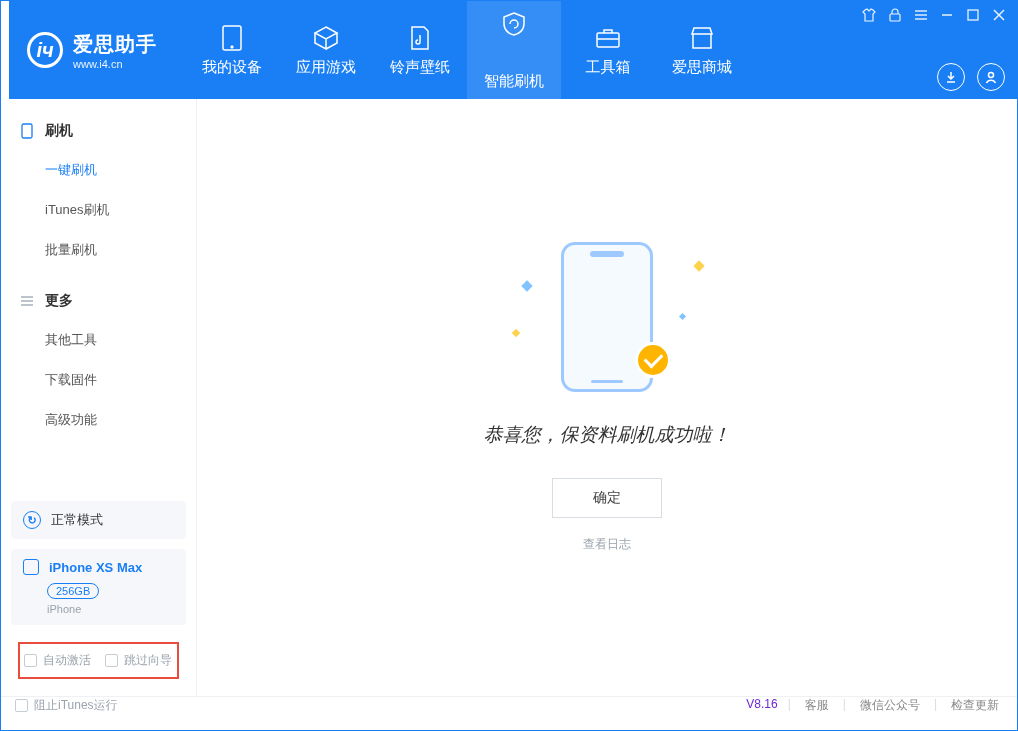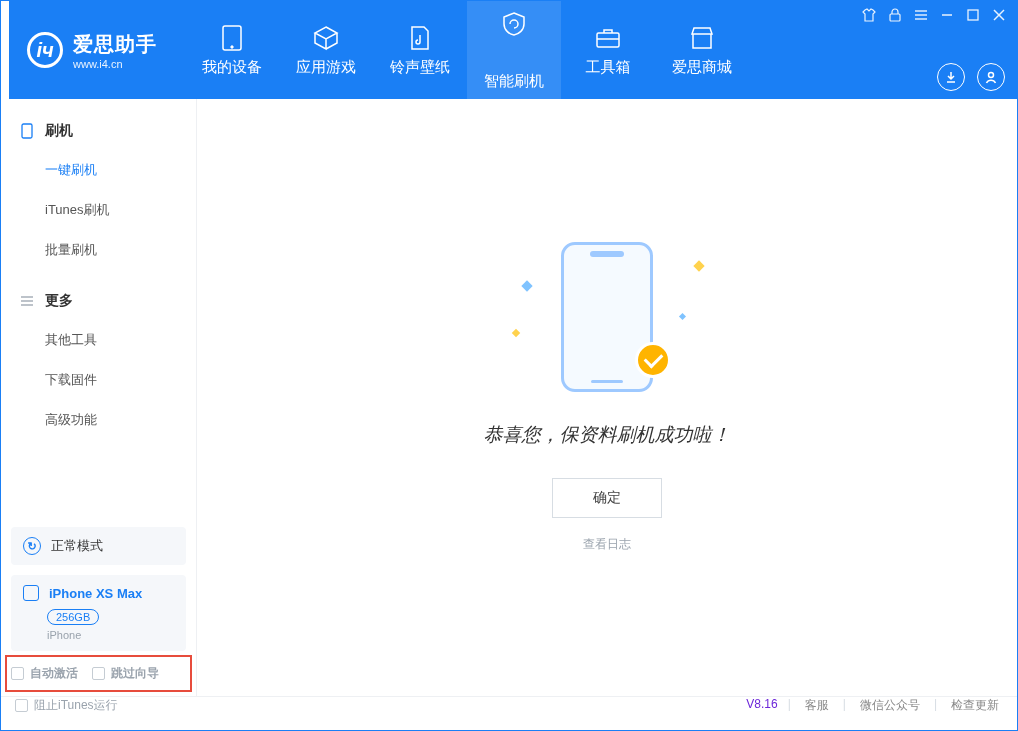--- a/index.html
+++ b/index.html
@@ -38,21 +38,21 @@
 .device-blocks { padding: 0 10px; }
 .dev-card { background: #f5f7fa; border-radius: 4px; padding: 10px 12px; margin-bottom: 10px; display: flex; align-items: center; }
 .dev-card .dico { width: 18px; height: 18px; border: 1.5px solid #1a7ff5; border-radius: 50%; margin-right: 10px; display: flex; align-items: center; justify-content: center; color: #1a7ff5; font-size: 11px; font-weight: bold; }
 .mode-card { font-size: 13px; color: #333; }
 .device-info { background: #f5f7fa; border-radius: 4px; padding: 10px 12px; }
 .device-info .dname { color: #1a7ff5; font-size: 13px; font-weight: 600; margin-bottom: 6px; display: flex; align-items: center; }
 .device-info .dname::before { content: ""; width: 14px; height: 14px; border: 1.5px solid #1a7ff5; border-radius: 3px; margin-right: 10px; display: inline-block; }
 .cap-badge { display: inline-block; border: 1px solid #1a7ff5; color: #1a7ff5; font-size: 11px; padding: 1px 8px; border-radius: 10px; margin-left: 24px; margin-bottom: 4px; }
 .dtype { font-size: 11px; color: #9aa3ad; margin-left: 24px; }
 
-.opt-strip { border: 2px solid #e74c3c; margin: 4px; padding: 8px 4px; display: flex; gap: 14px; align-items: center; font-weight: bold; }
+.opt-strip { border: 2px solid #e74c3c; margin: 17px; padding: 8px 4px; display: flex; gap: 14px; align-items: center; }
 .chk { display: flex; align-items: center; gap: 6px; font-size: 12px; color: #9aa3ad; cursor: pointer; }
 .chk-box { width: 13px; height: 13px; border: 1px solid #c5ccd3; border-radius: 2px; }
 
 
 .main { flex: 1; display: flex; flex-direction: column; align-items: center; justify-content: center; min-width: 0; position: relative; }
 .illust { position: relative; width: 200px; height: 150px; margin-bottom: 30px; }
 .phone { width: 92px; height: 150px; border: 3px solid #9ec9ff; border-radius: 14px; background: #f5faff; position: absolute; left: 50%; top: 0; transform: translateX(-50%); }
 .phone::before { content: ""; position: absolute; top: 6px; left: 50%; transform: translateX(-50%); width: 34px; height: 6px; background: #9ec9ff; border-radius: 3px; }
 .phone::after { content: ""; position: absolute; bottom: 6px; left: 50%; transform: translateX(-50%); width: 32px; height: 3px; background: #9ec9ff; border-radius: 3px; }
 .check-badge { position: absolute; right: 36px; bottom: 14px; width: 36px; height: 36px; background: #ffb400; border-radius: 50%; border: 3px solid #fff; display: flex; align-items: center; justify-content: center; }

